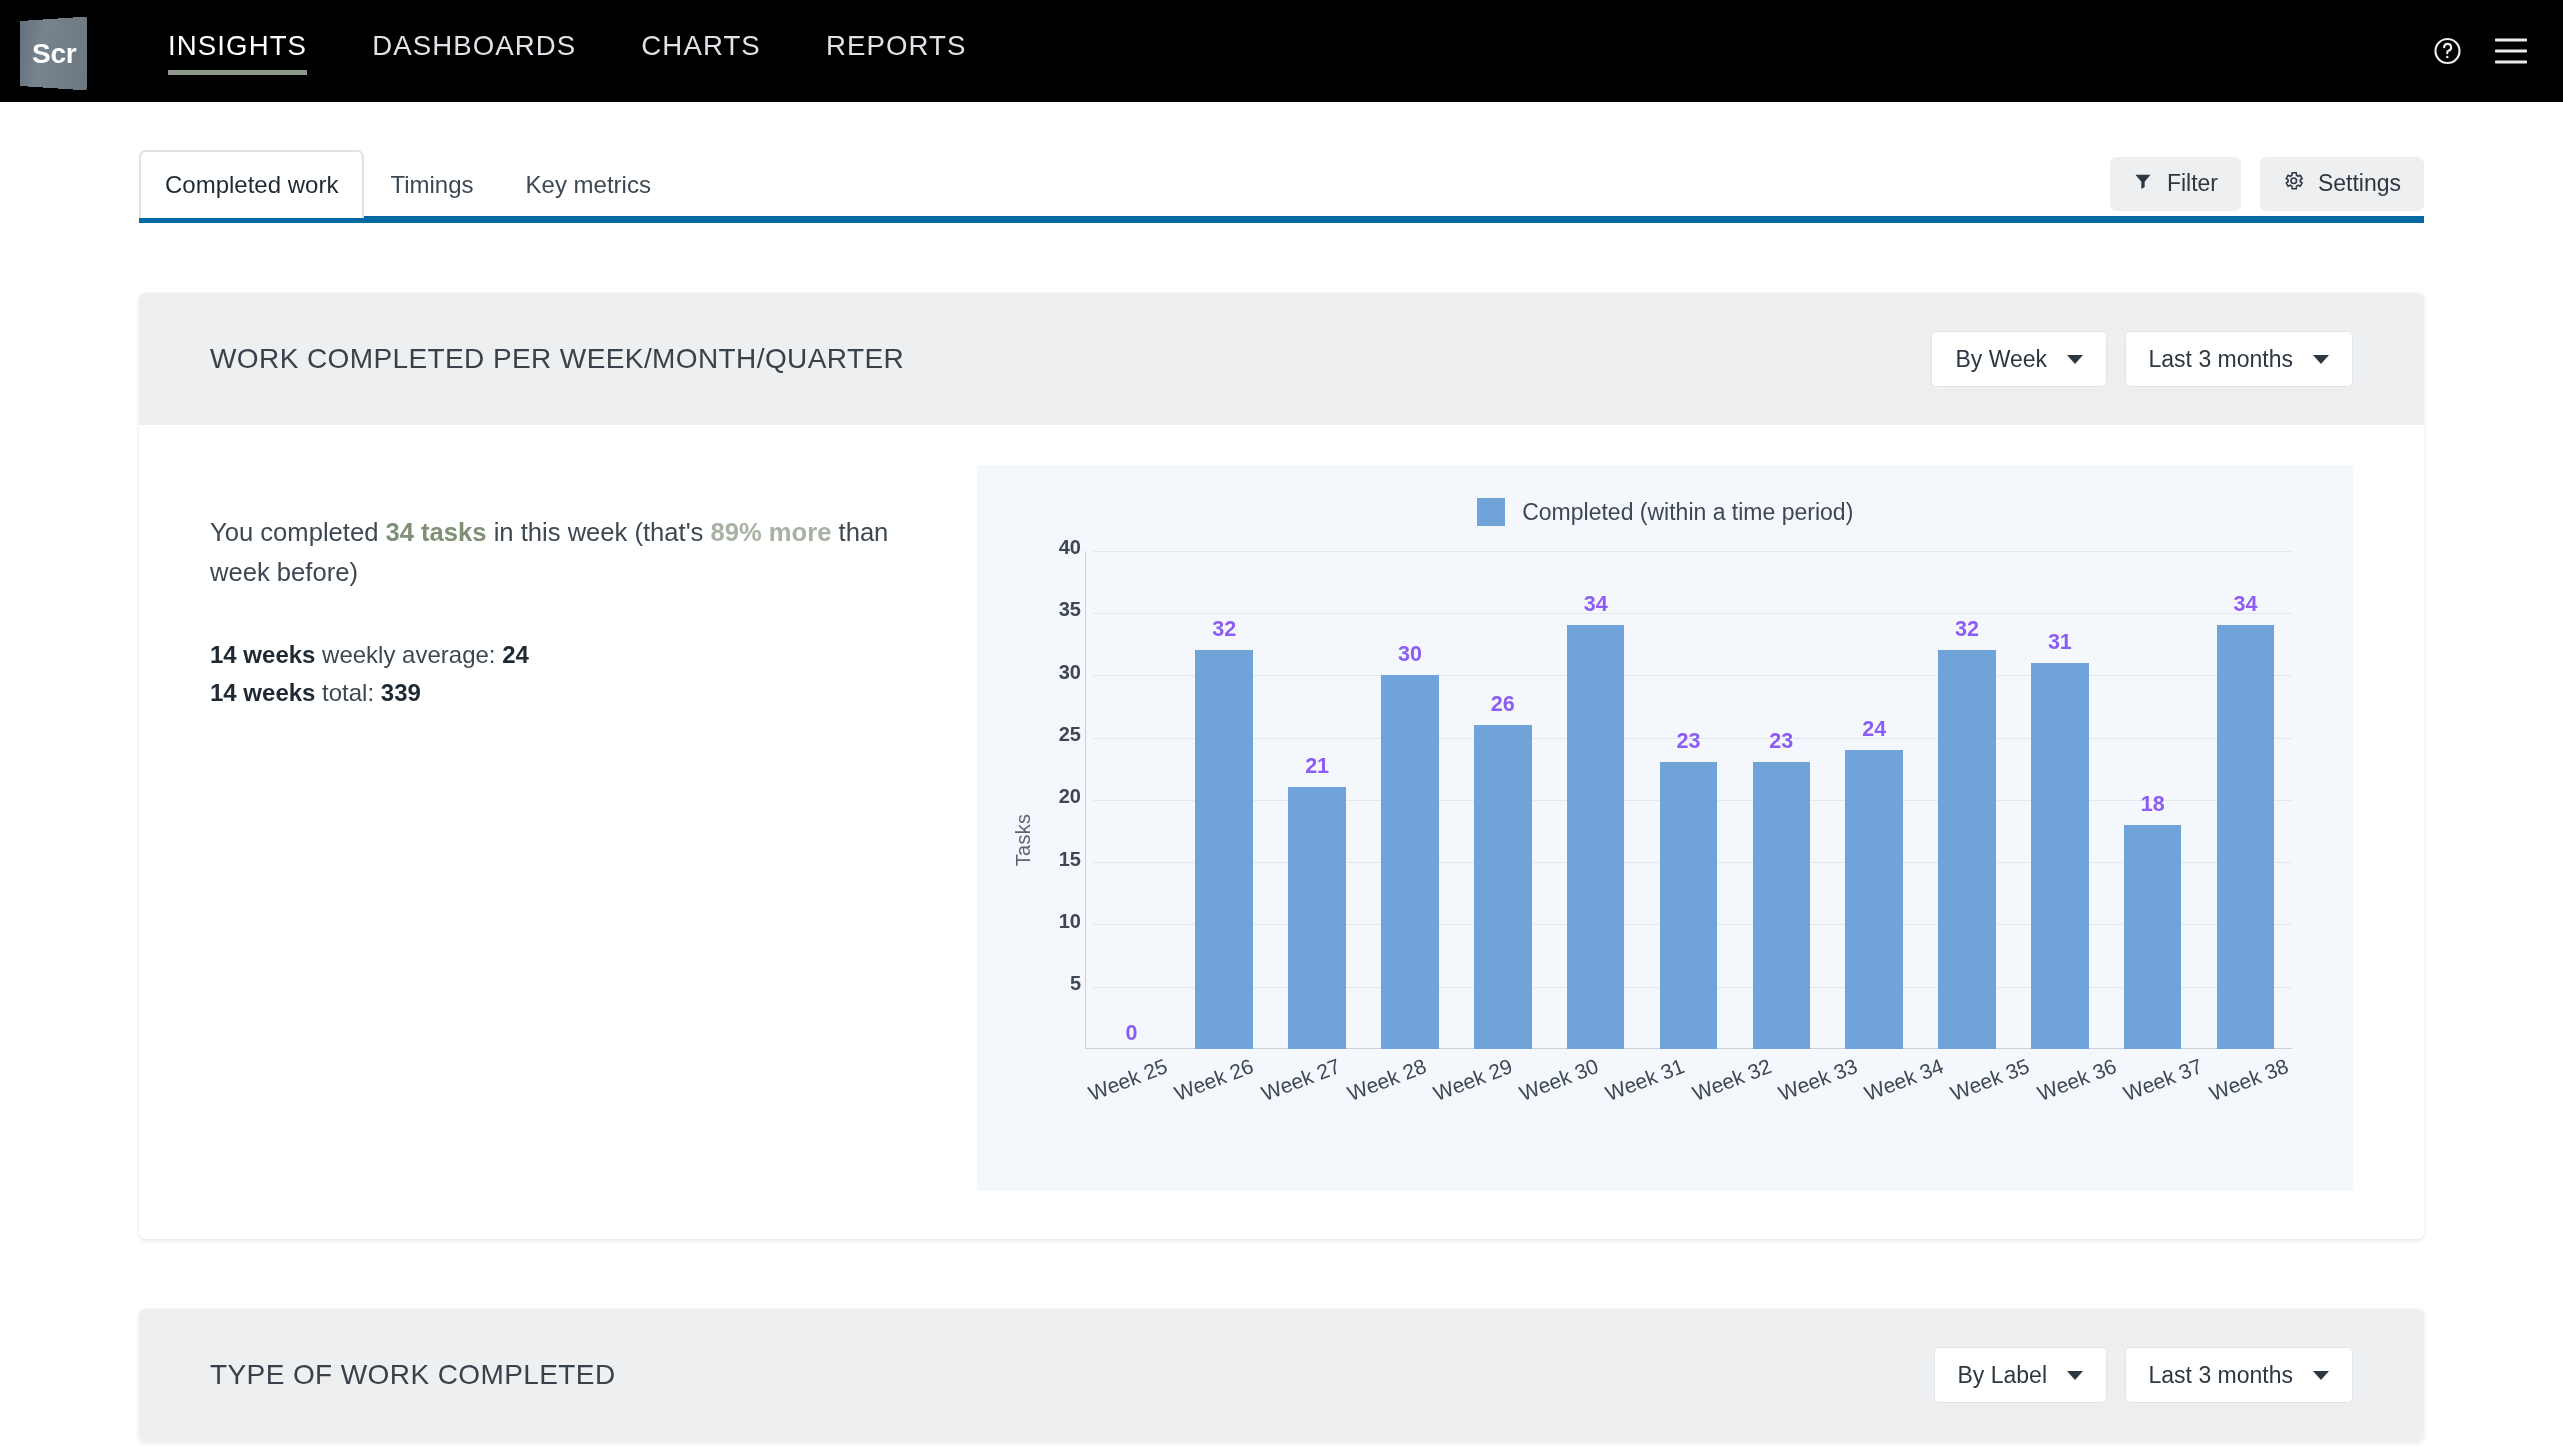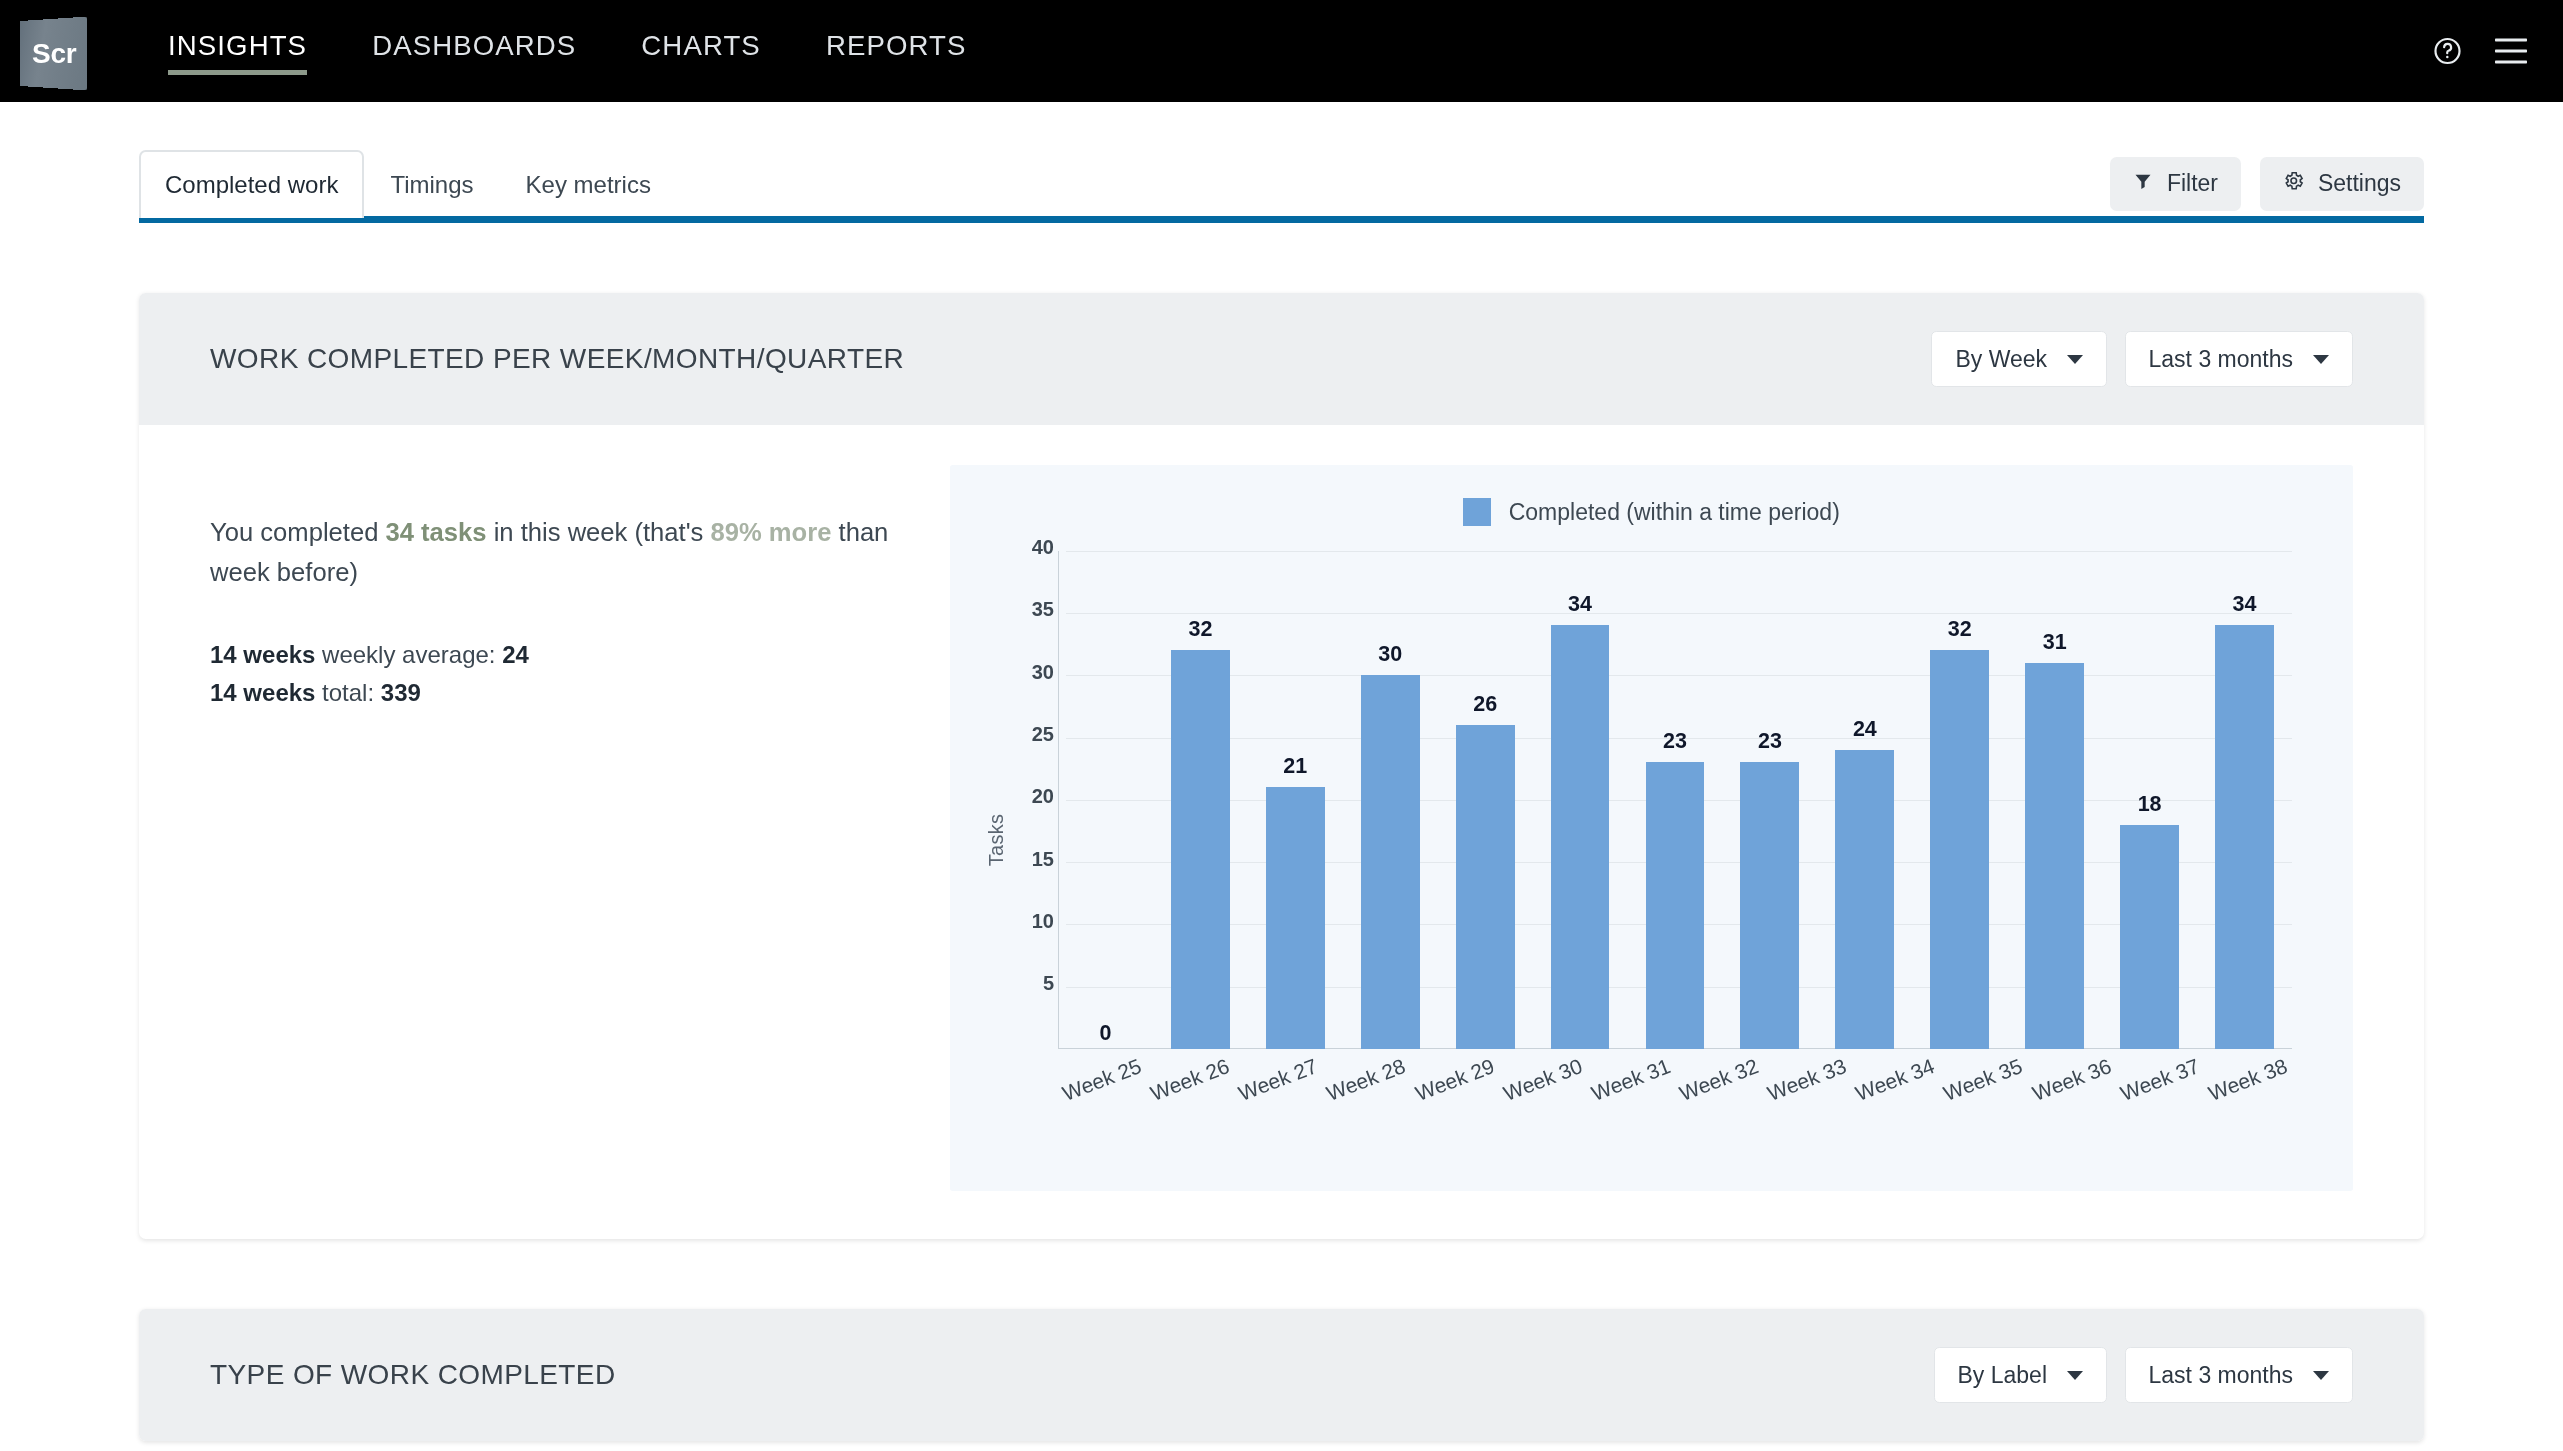--- a/index.html
+++ b/index.html
@@ -178,20 +178,21 @@
   .caret {
     width: 0; height: 0;
     border-left: 8.7px solid transparent;
     border-right: 8.7px solid transparent;
     border-top: 9.4px solid #2d3742;
   }
 
   .card-body {
     display: flex;
     padding: 40px 71px 48px 71px;
+    gap: 27px;
   }
   .summary {
     width: 740px;
     flex: none;
     padding-top: 48px;
   }
   .summary p {
     font-size: 25.6px;
     line-height: 1.55;
     color: #3d4852;
@@ -286,21 +287,21 @@
     height: 100%;
     display: flex;
     flex-direction: column;
     justify-content: flex-end;
     align-items: center;
     position: relative;
   }
   .bar-value {
     font-size: 21.5px;
     font-weight: 700;
-    color: #0f172a;
+    color: #8b5cf6;
     margin-bottom: 8px;
   }
   .bar {
     width: 62%;
     background: #6fa3d9;
   }
   .xlabels {
     position: absolute;
     left: 0; right: 0; bottom: 0;
     height: 87px;

